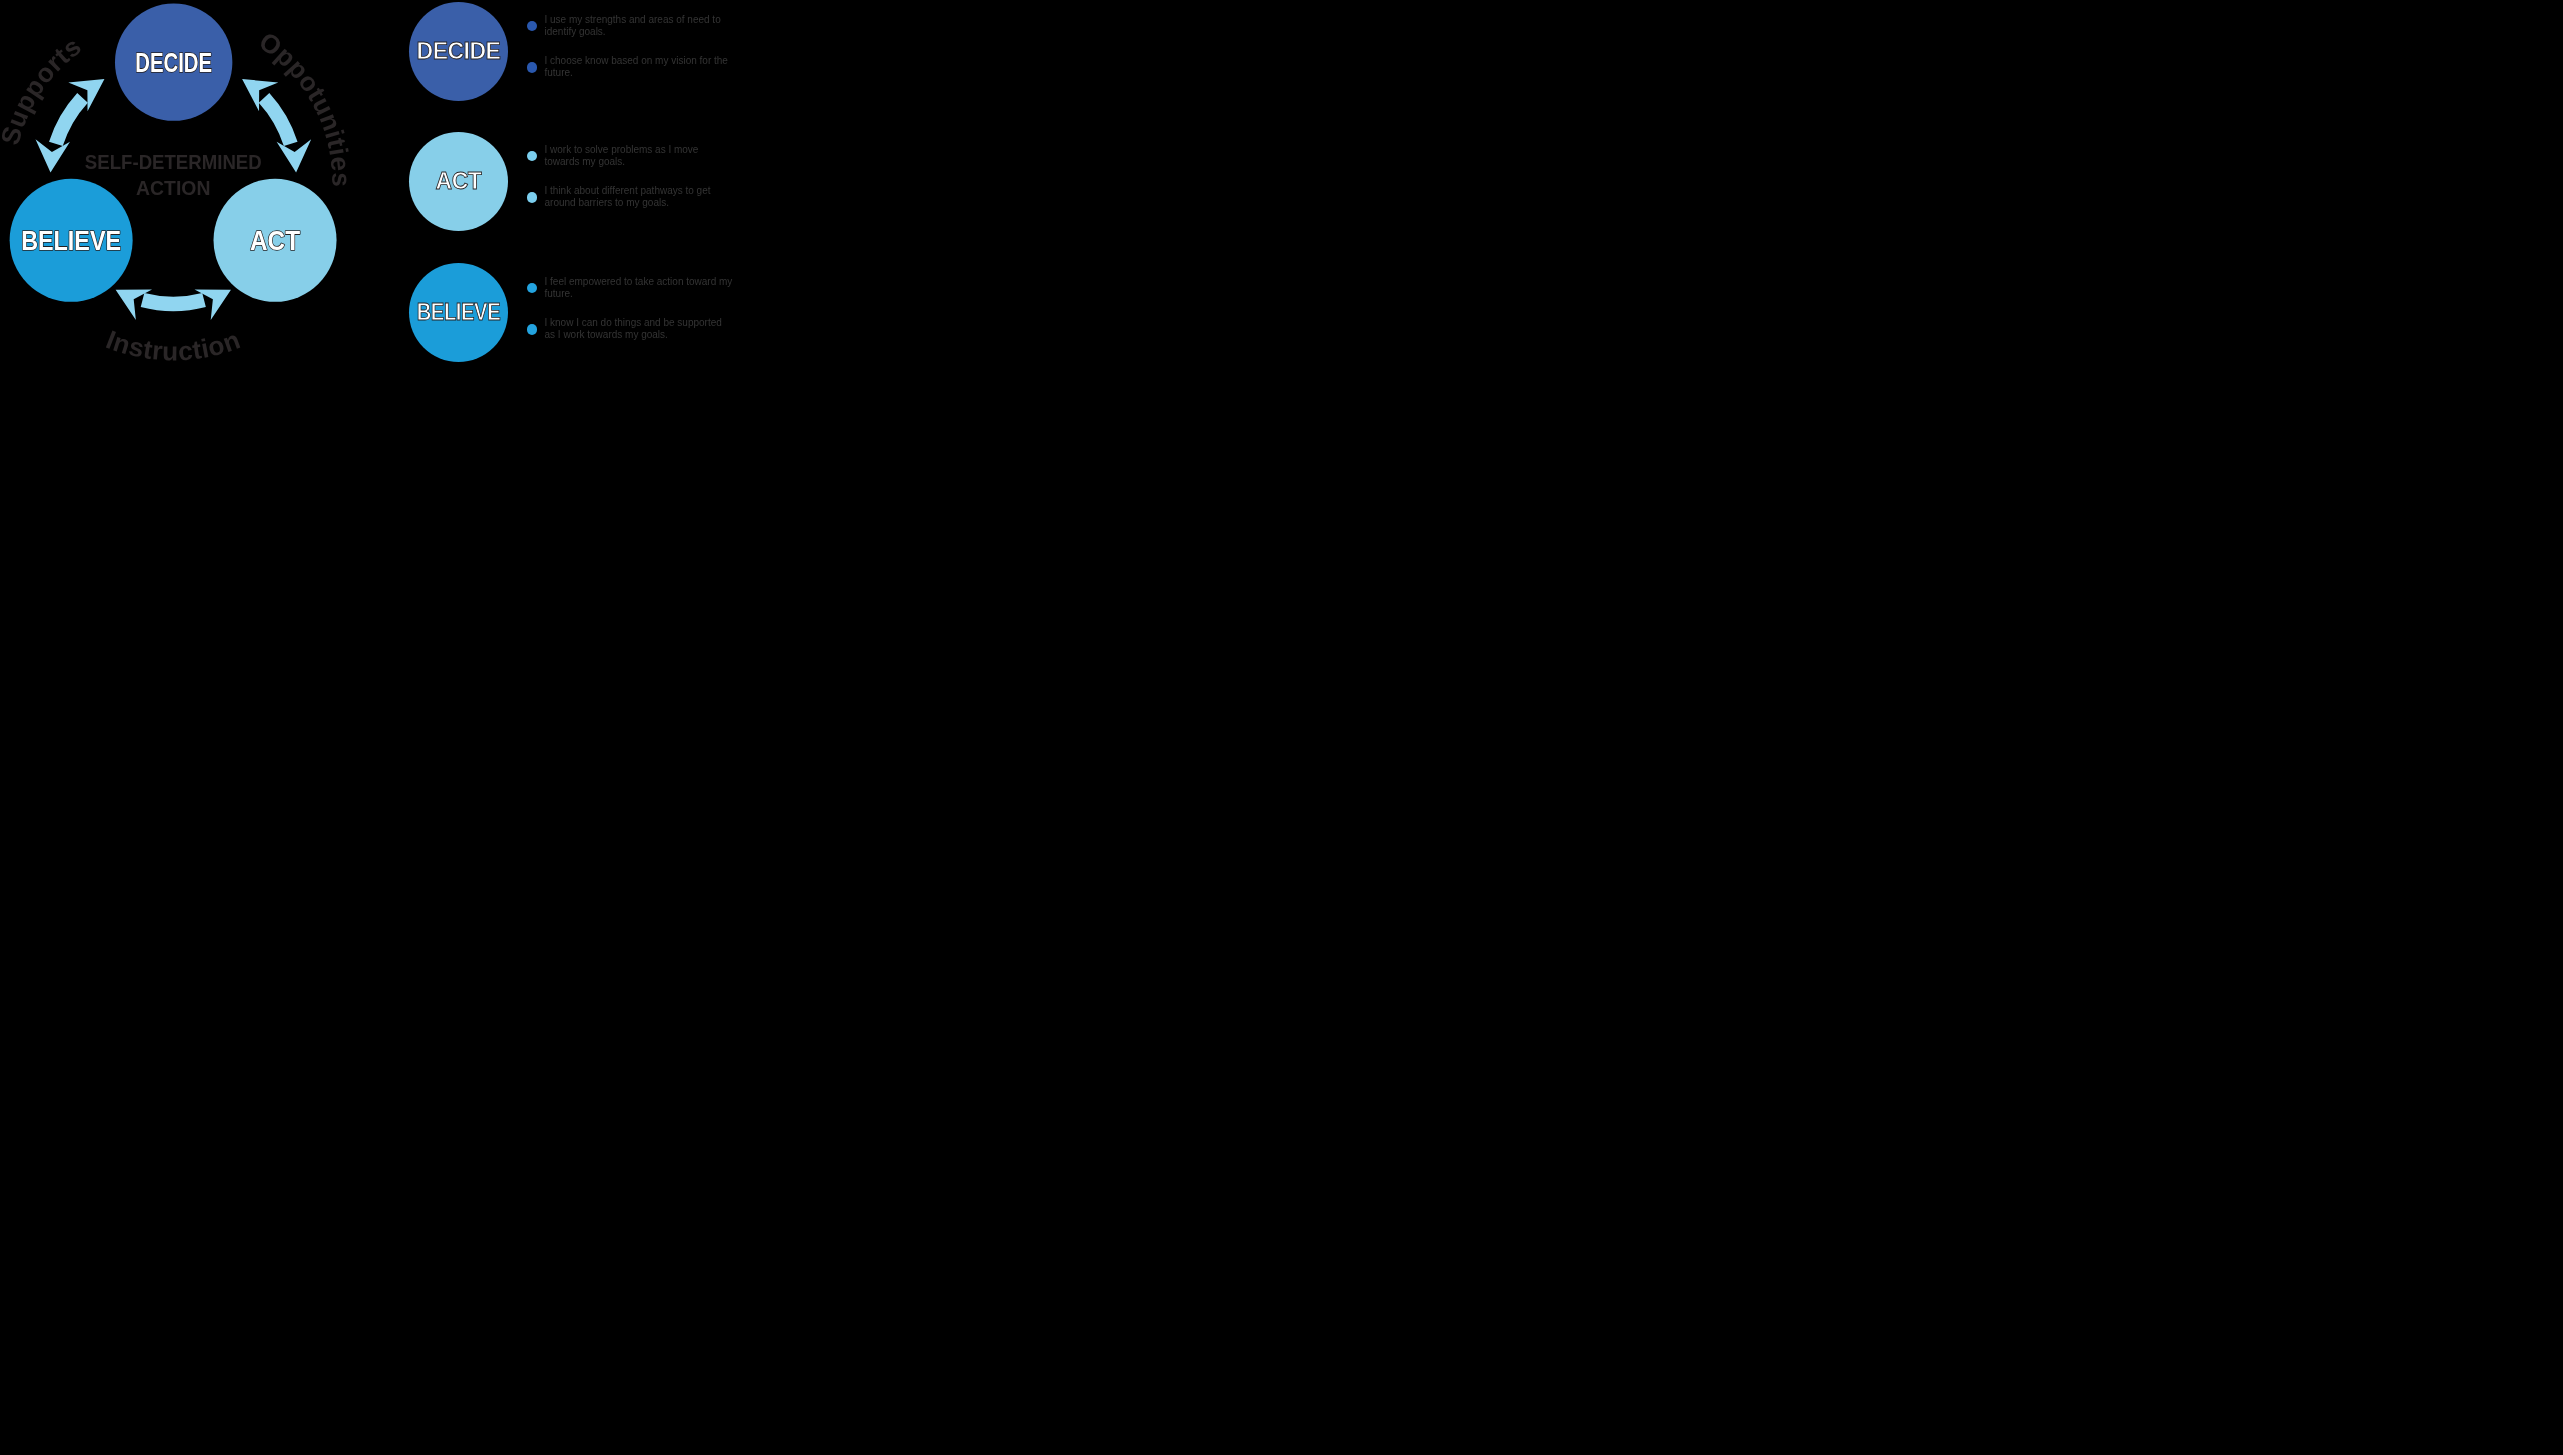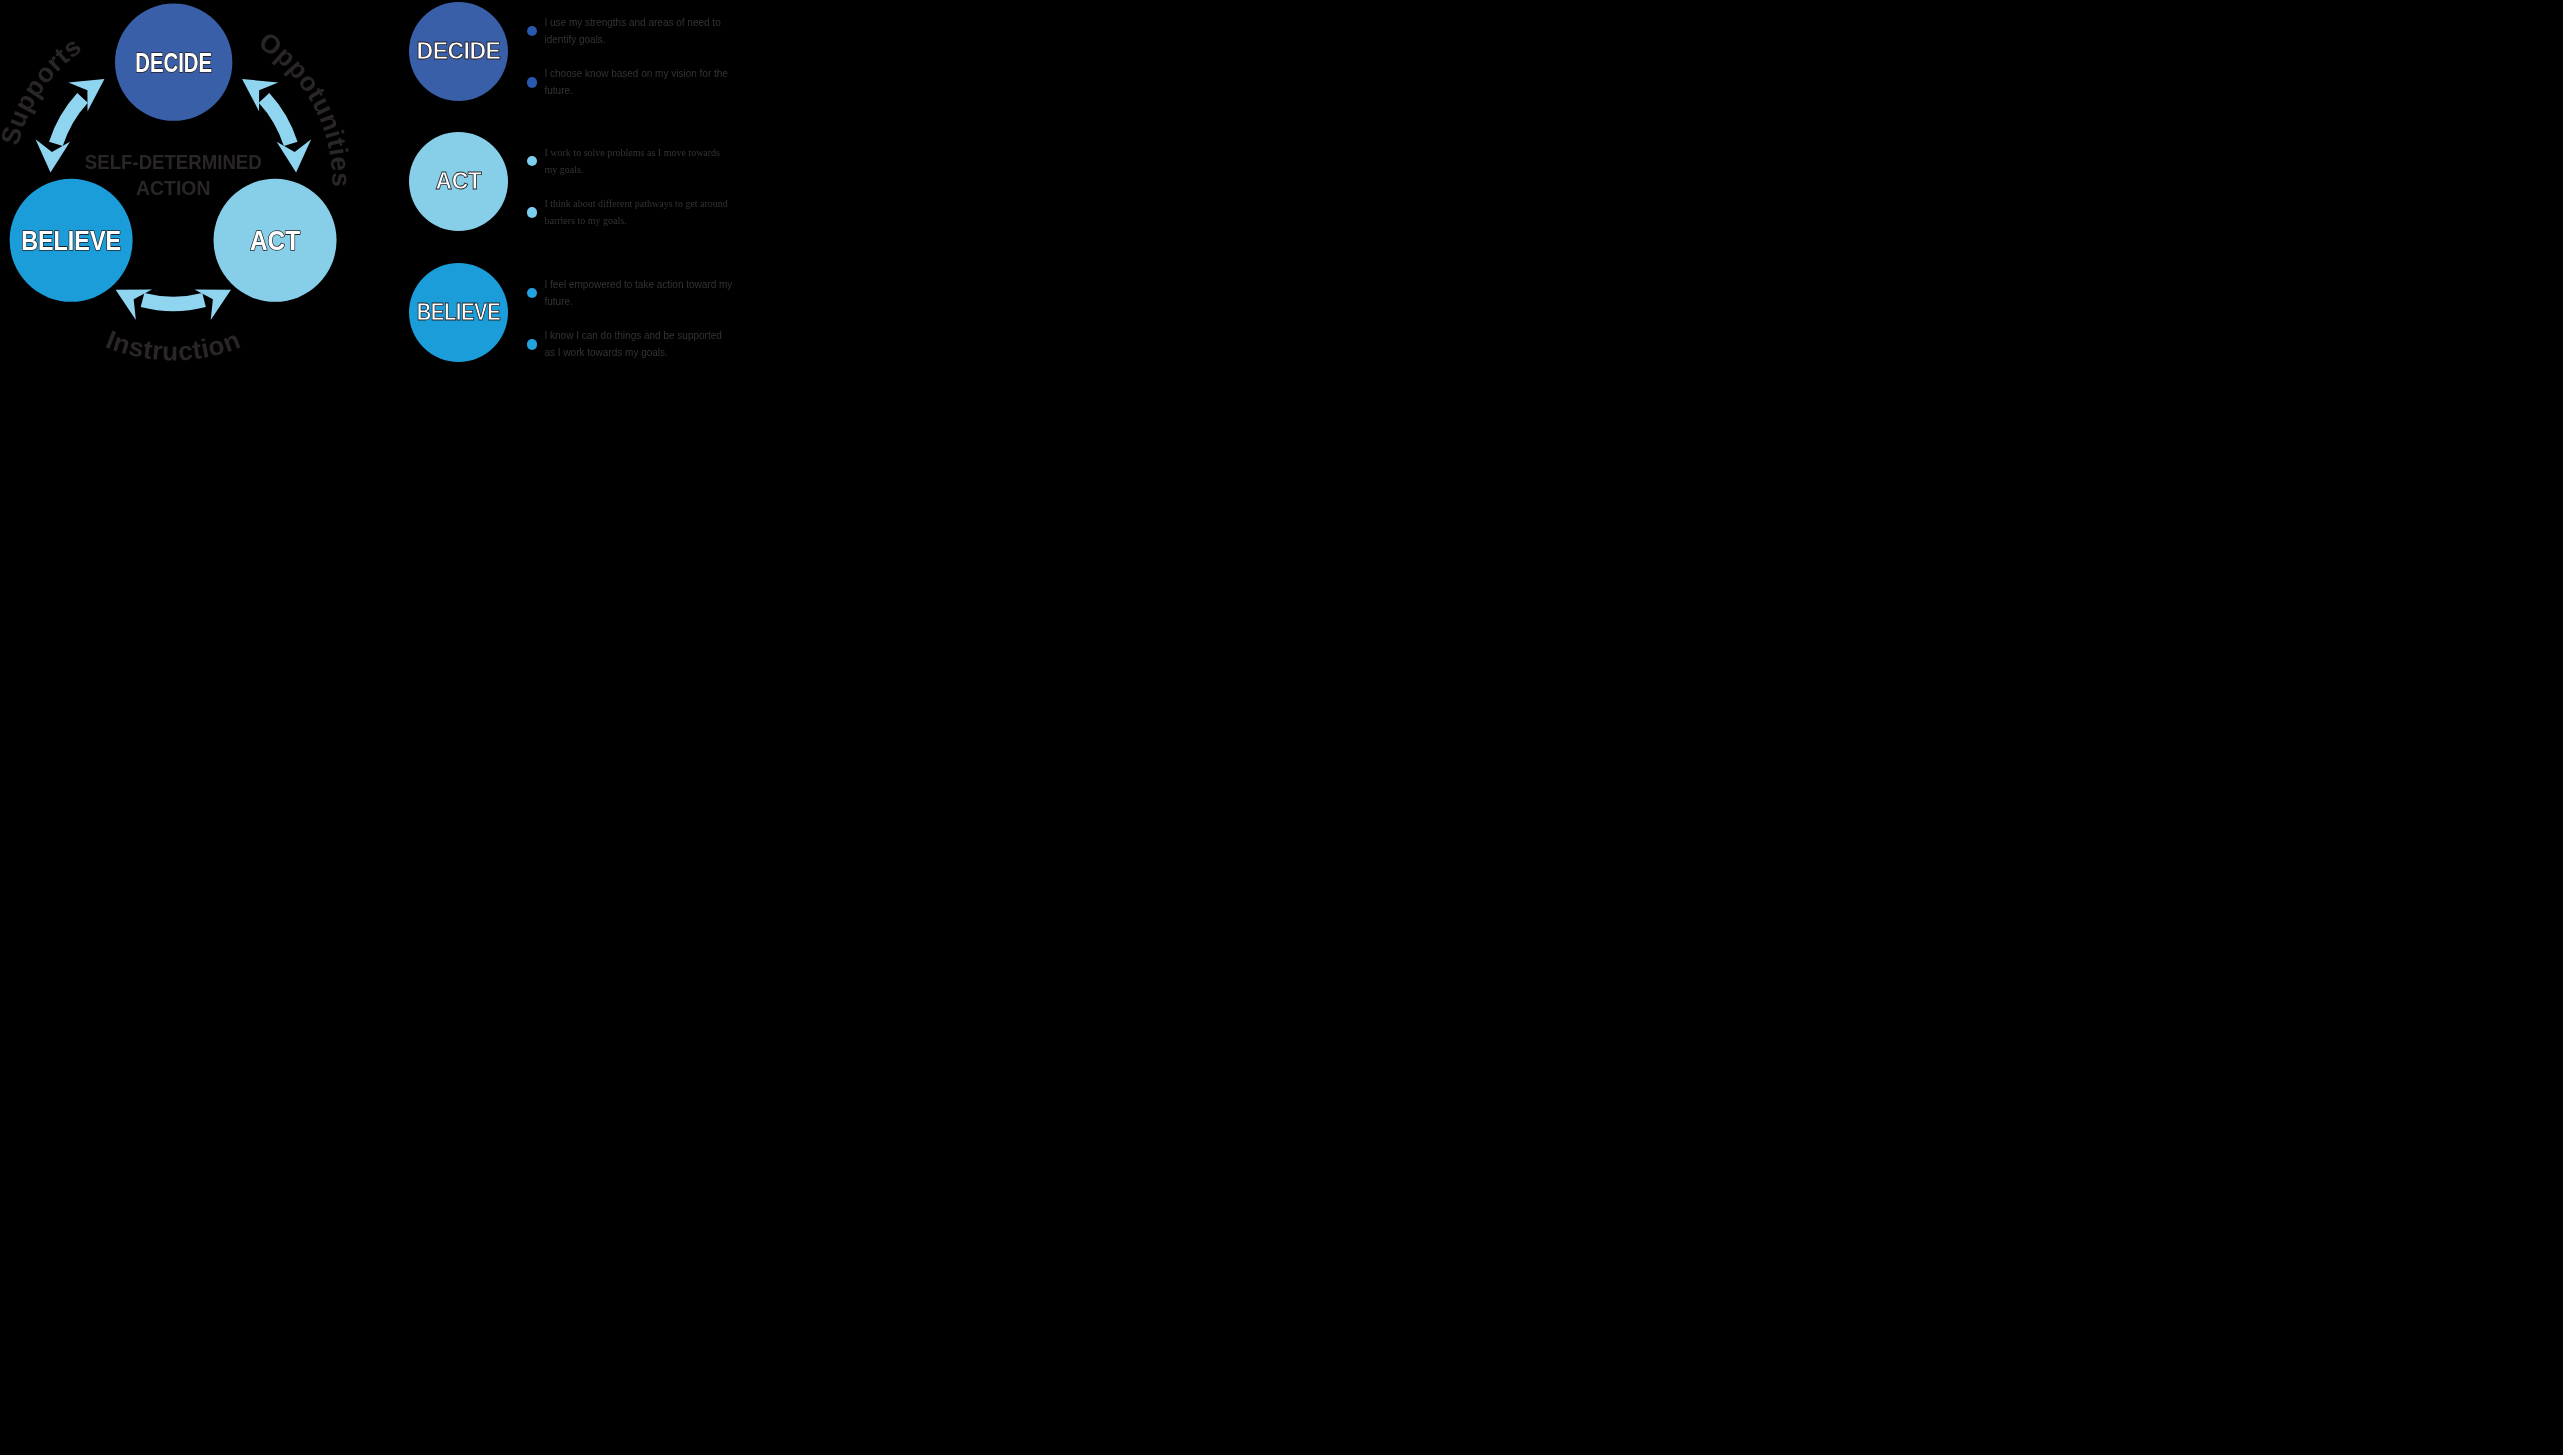--- a/index.html
+++ b/index.html
@@ -21,21 +21,21 @@
     position:absolute;left:409px;width:99px;height:99px;border-radius:50%;
     display:flex;align-items:center;justify-content:center;
   }
   .legend-circle .lbl{
     color:#fff;font-weight:bold;font-size:23px;letter-spacing:-0.5px;
     -webkit-text-stroke:0.8px #231F20;white-space:nowrap;
   }
   .legend-circle .lbl.squeeze{transform:scaleX(0.88);}
   .bullets{
     position:absolute;left:527px;width:241px;
-    font-size:10px;line-height:17px;
+    font-size:10px;line-height:12px;
   }
   .bullets .item{
     display:flex;align-items:center;margin-bottom:17.4px;
   }
   .bullets .dot{
     flex:0 0 10.3px;width:10.3px;height:10.3px;border-radius:50%;margin-right:7.2px;
   }
   .bullets .txt{width:189px;}
 </style>
 </head>
@@ -100,21 +100,21 @@
       </div>
       <div class="item">
         <span class="dot" style="background-color: rgb(42, 88, 174);"></span>
         <span class="txt">I choose know based on my vision for the future.</span>
       </div>
     </div>
 
     <div class="legend-circle" style="top: 132px; background-color: rgb(135, 207, 233);">
       <span class="lbl">ACT</span>
     </div>
-    <div class="bullets" style="top: 144px; color: rgb(52, 52, 52); font-family: Liberation Serif, serif;">
+    <div class="bullets" style="top: 144px; color: rgb(52, 52, 52);">
       <div class="item">
         <span class="dot" style="background-color: rgb(123, 206, 238);"></span>
         <span class="txt">I work to solve problems as I move towards my goals.</span>
       </div>
       <div class="item">
         <span class="dot" style="background-color: rgb(123, 206, 238);"></span>
         <span class="txt">I think about different pathways to get around barriers to my goals.</span>
       </div>
     </div>
 

